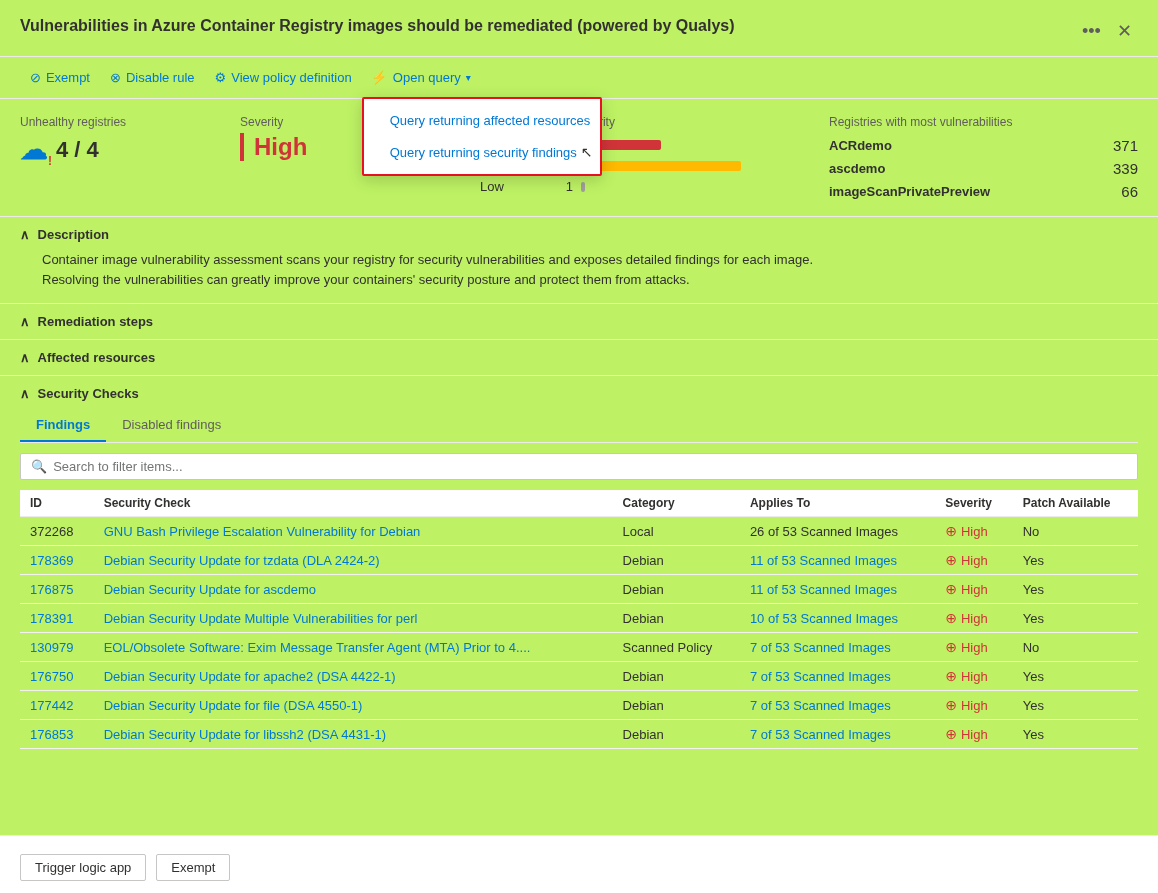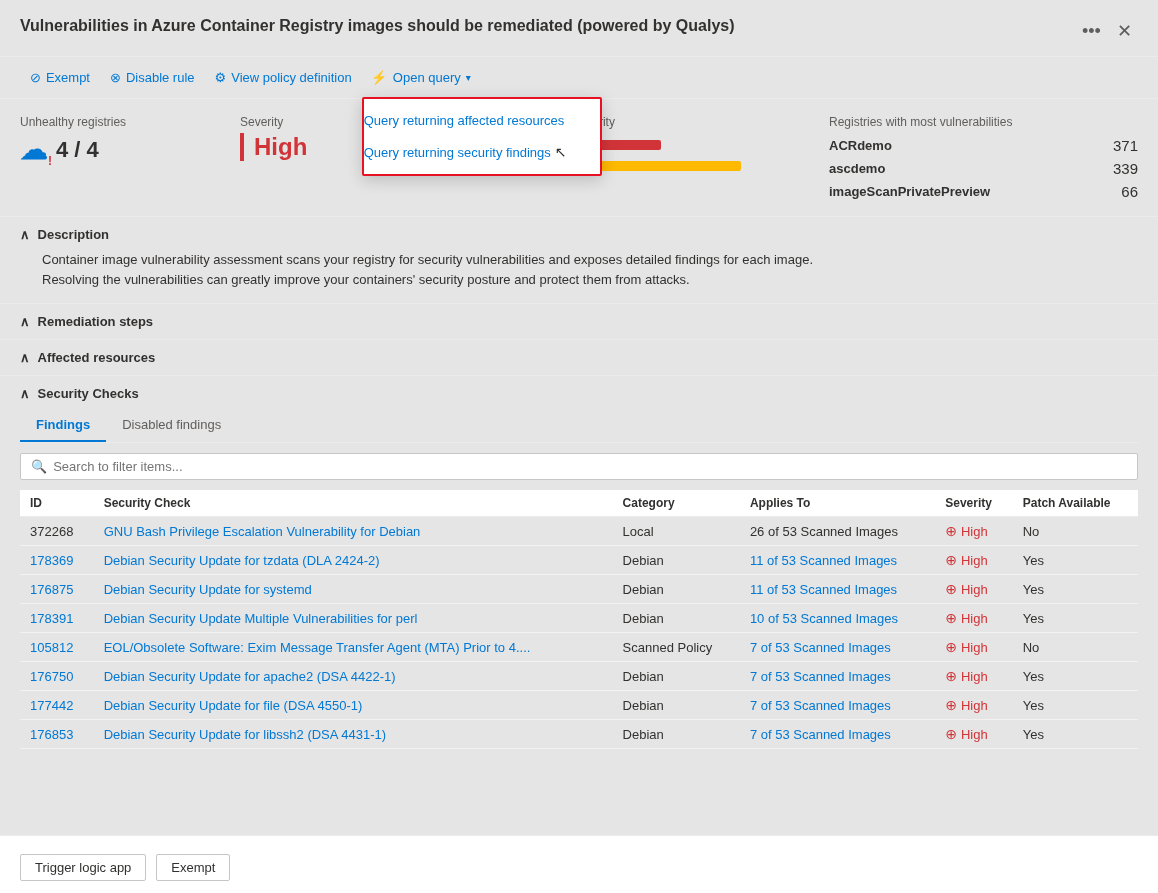--- a/index.html
+++ b/index.html
@@ -1,26 +1,26 @@
 <!DOCTYPE html>
 <html><head>
   <meta charset="utf-8">
   <style>
     * { box-sizing: border-box; margin: 0; padding: 0; }
     body { font-family: 'Segoe UI', Arial, sans-serif; font-size: 13px; color: #323130; background: #fff; width: 1158px; min-height: 893px; overflow: hidden; }
-    .panel { width: 1158px; min-height: 893px; background: #e5e5e5; position: relative; }
+    .panel { width: 1158px; min-height: 893px; background: #bef264; position: relative; }
     .panel-header { display: flex; align-items: flex-start; justify-content: space-between; padding: 16px 20px 10px 20px; border-bottom: 1px solid #edebe9; }
     .panel-title { font-size: 16px; font-weight: 600; color: #323130; flex: 1; padding-right: 20px; line-height: 1.3; }
     .header-actions { display: flex; align-items: center; gap: 4px; }
     .header-icon-btn { background: none; border: none; cursor: pointer; color: #605e5c; font-size: 18px; padding: 4px 6px; }
     .toolbar { display: flex; align-items: center; gap: 0; padding: 8px 20px; border-bottom: 1px solid #edebe9; flex-wrap: wrap; }
     .toolbar-btn { display: flex; align-items: center; gap: 5px; background: none; border: none; cursor: pointer; color: #0078d4; font-size: 13px; padding: 5px 10px; border-radius: 2px; }
     .open-query-btn { position: relative; display: flex; align-items: center; gap: 5px; background: none; border: none; cursor: pointer; color: #0078d4; font-size: 13px; padding: 5px 10px; border-radius: 2px; }
     .dropdown-popup { position: absolute; top: 32px; left: 0; background: #fff; border: 2px solid #e81123; box-shadow: 0 4px 16px rgba(0,0,0,0.18); z-index: 100; min-width: 240px; padding: 6px 0; border-radius: 2px; }
-    .dropdown-popup .menu-item { display: flex; align-items: center; padding: 8px 0; cursor: pointer; color: #323130; font-size: 13px; }
+    .dropdown-popup .menu-item { display: flex; align-items: center; padding: 8px 0; cursor: pointer; color: #323130; font-size: 13px; margin-left: 26px; }
     .dropdown-popup .menu-item .link-text { color: #0078d4; }
     .metrics-row { display: flex; align-items: flex-start; padding: 16px 20px 10px 20px; gap: 0; border-bottom: 1px solid #edebe9; }
     .metric-block { min-width: 180px; margin-right: 40px; }
     .metric-label { font-size: 12px; color: #605e5c; margin-bottom: 4px; }
     .metric-value { display: flex; align-items: center; gap: 8px; font-size: 22px; font-weight: 600; color: #323130; }
     .severity-bar-block { flex: 1; }
     .severity-title { font-size: 12px; color: #605e5c; margin-bottom: 8px; }
     .severity-row { display: flex; align-items: center; gap: 8px; margin-bottom: 6px; }
     .severity-name { width: 55px; font-size: 13px; color: #323130; }
     .severity-count { width: 30px; font-size: 13px; color: #323130; text-align: right; }
@@ -126,20 +126,25 @@
       <div class="severity-row">
         <span class="severity-name">High</span>
         <span class="severity-count">80</span>
         <div class="bar bar-high"></div>
       </div>
       <div class="severity-row">
         <span class="severity-name">Medium</span>
         <span class="severity-count">329</span>
         <div class="bar bar-medium"></div>
       </div>
+      <div class="severity-row">
+        <span class="severity-name">Low</span>
+        <span class="severity-count">1</span>
+        <div class="bar bar-low"></div>
+      </div>
     </div>
 
     <div style="flex:0 0 40px;"></div>
 
     <div class="registries-block">
       <div class="registries-title">Registries with most vulnerabilities</div>
       <div id="registries-list">
           <div class="registry-row">
             <span class="registry-name">ACRdemo</span>
             <span class="registry-count">371</span>
@@ -230,21 +235,21 @@
     <td>
               <span class="severity-badge">
                 <span class="sev-high sev-icon">⊕</span>
                 <span class="sev-high">High</span>
               </span>
             </td>
     <td>Yes</td>
   </tr>
           <tr>
     <td><span class="link">176875</span></td>
-    <td><span class="link">Debian Security Update for systemd</span></td>
+    <td><span class="link">Debian Security Update for ascdemo</span></td>
     <td>Debian</td>
     <td><span class="link">11 of 53 Scanned Images</span></td>
     <td>
               <span class="severity-badge">
                 <span class="sev-high sev-icon">⊕</span>
                 <span class="sev-high">High</span>
               </span>
             </td>
     <td>Yes</td>
   </tr>
@@ -255,21 +260,21 @@
     <td><span class="link">10 of 53 Scanned Images</span></td>
     <td>
               <span class="severity-badge">
                 <span class="sev-high sev-icon">⊕</span>
                 <span class="sev-high">High</span>
               </span>
             </td>
     <td>Yes</td>
   </tr>
           <tr>
-    <td><span class="link">105812</span></td>
+    <td><span class="link">130979</span></td>
     <td><span class="link">EOL/Obsolete Software: Exim Message Transfer Agent (MTA) Prior to 4....</span></td>
     <td>Scanned Policy</td>
     <td><span class="link">7 of 53 Scanned Images</span></td>
     <td>
               <span class="severity-badge">
                 <span class="sev-high sev-icon">⊕</span>
                 <span class="sev-high">High</span>
               </span>
             </td>
     <td>No</td>

